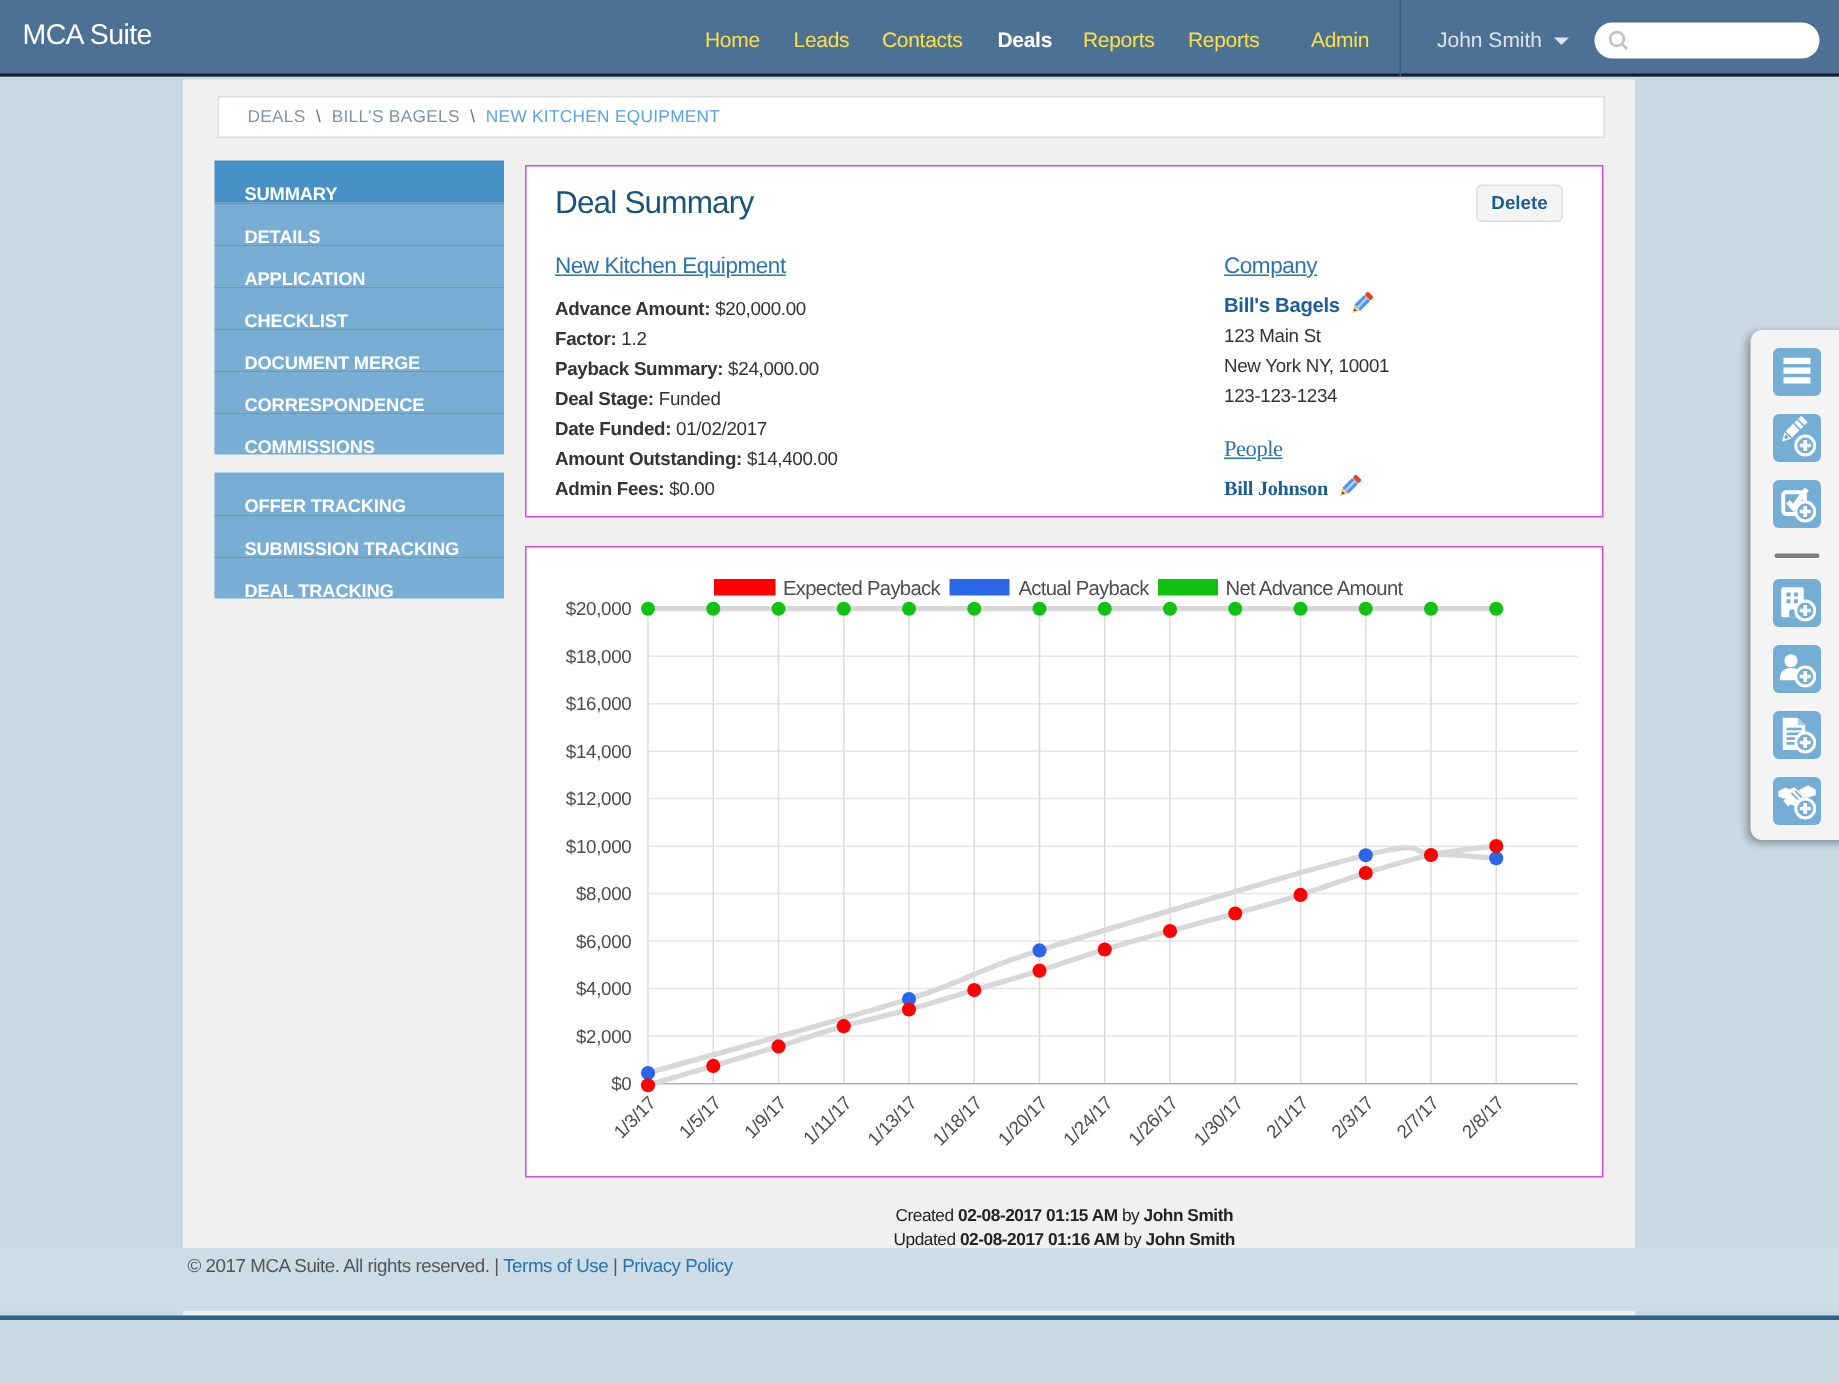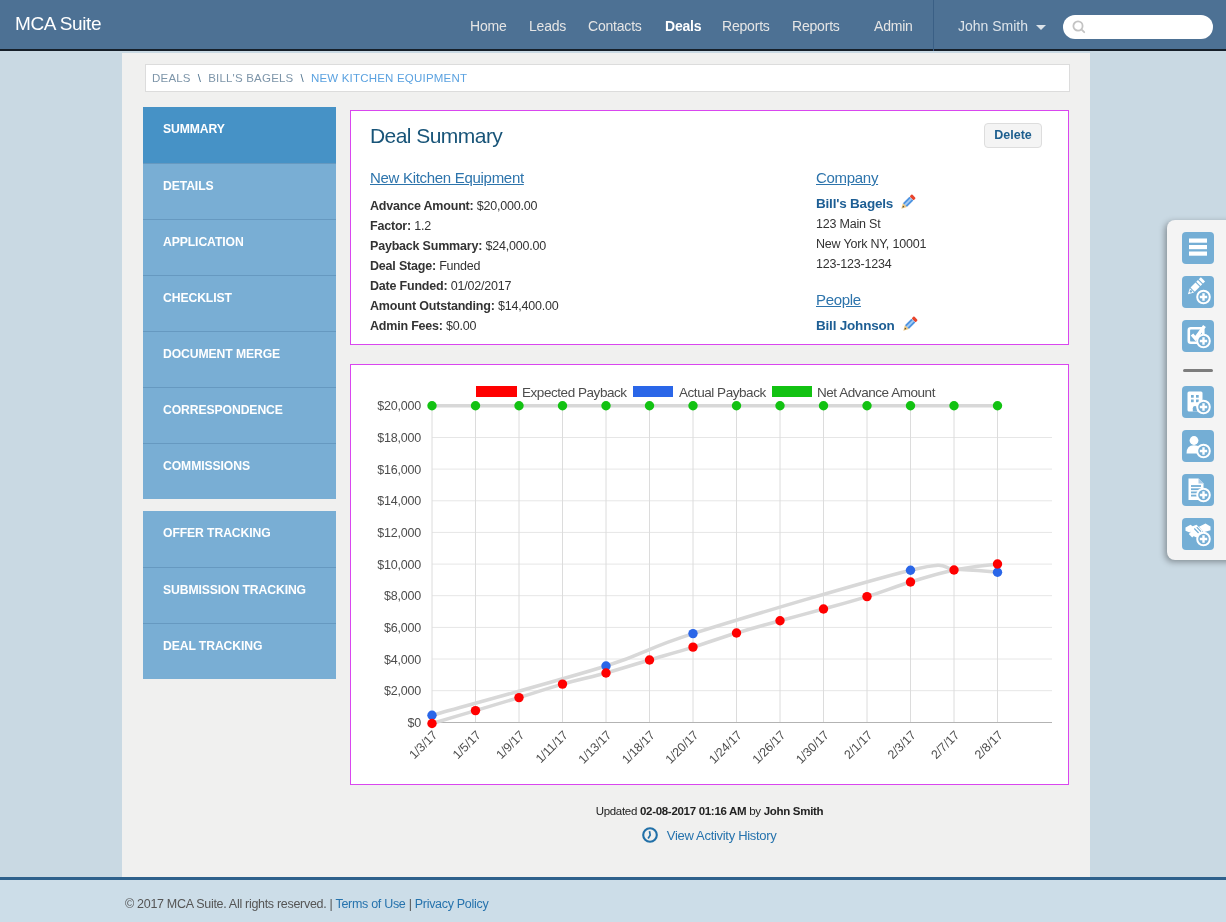--- a/index.html
+++ b/index.html
@@ -2,71 +2,71 @@
 <html><head>
 <meta charset="utf-8">
 <style>
 * { margin:0; padding:0; box-sizing:border-box; }
 html,body { width:1226px; height:922px; overflow:hidden; }
 body { font-family:"Liberation Sans", sans-serif; background:#c9d9e3; position:relative; }
 
 
 .nav { position:absolute; left:0; top:0; width:1226px; height:51px; background:#4d7194; border-bottom:2px solid #161f29; }
 .brand { position:absolute; left:15px; top:13px; font-size:19px; letter-spacing:-0.4px; color:#fff; }
-.navlinks a { position:absolute; top:18px; color:#e5e5e5; text-decoration:none; font-size:14px; letter-spacing:-0.2px; }
+.navlinks a { position:absolute; top:18px; color:#fde047; text-decoration:none; font-size:14px; letter-spacing:-0.2px; }
 .navlinks a.active { color:#fff; font-weight:bold; }
 .navdiv { position:absolute; left:933px; top:0; width:1px; height:51px; background:#3a5f85; }
 .user { position:absolute; left:958px; top:18px; font-size:14px; color:#dde4ea; }
 .caret { display:inline-block; width:0; height:0; border-left:5px solid transparent; border-right:5px solid transparent; border-top:5px solid #dde4ea; margin-left:8px; vertical-align:middle; }
 .search { position:absolute; left:1063px; top:15px; width:150px; height:24px; background:#fff; border-radius:12px; }
 .search svg { position:absolute; left:8px; top:4px; }
 
 
 .contentbg { position:absolute; left:122px; top:53px; width:968px; height:824px; background:#f0f0ef; }
 
 
-.crumb { position:absolute; left:145px; top:64px; width:925px; height:28px; background:#fff; border:1px solid #dcdcdc; font-size:11.5px; line-height:27px; padding-left:6px; color:#51748f; letter-spacing:.2px; }
+.crumb { position:absolute; left:145px; top:64px; width:925px; height:28px; background:#fff; border:1px solid #dcdcdc; font-size:11.5px; line-height:27px; padding-left:19px; color:#51748f; letter-spacing:.2px; }
 .crumb a { color:#7d95a9; text-decoration:none; }
 .crumb a.cur { color:#5ba2e0; }
 .crumb .sep { margin:0 7px; }
 
 
 .sidebar { position:absolute; left:143px; top:107px; width:193px; }
 .sgroup { margin-bottom:12px; }
-.sitem { height:56px; line-height:44px; background:#79aed4; color:#fff; font-size:12.2px; font-weight:bold; padding-left:20px; letter-spacing:-0.1px; border-top:1px solid #6699c0; }
+.sitem { height:28px; line-height:44px; background:#79aed4; color:#fff; font-size:12.2px; font-weight:bold; padding-left:20px; letter-spacing:-0.1px; border-top:1px solid #6699c0; }
 .sitem:first-child { border-top:none; }
 .sitem.active { background:#4692c6; }
 
 
 .card { position:absolute; left:350px; width:719px; background:#fff; border:1px solid #d946ef; }
 .card1 { top:110px; height:235px; }
 .card2 { top:364px; height:421px; }
 
 h1.title { position:absolute; left:19px; top:13px; font-size:21px; letter-spacing:-0.55px; font-weight:normal; color:#185478; }
 .delbtn { position:absolute; right:26px; top:12px; width:58px; height:25px; line-height:23px; text-align:center; font-size:12.5px; font-weight:bold; color:#1d5e8e; background:#f4f4f4; border:1px solid #ddd; border-radius:4px; }
 
 .leftcol { position:absolute; left:19px; top:58px; }
 .rightcol { position:absolute; left:465px; top:58px; }
 .seclink { font-size:15px; letter-spacing:-0.3px; color:#2d74ac; text-decoration:underline; }
 .fields { margin-top:9px; font-size:12.5px; letter-spacing:-0.2px; color:#333; line-height:20px; }
 .fields b { color:#333; }
 .cname { margin-top:7px; font-size:13.5px; letter-spacing:-0.2px; font-weight:bold; color:#1d5e94; }
 .addr { margin-top:3px; font-size:12.5px; letter-spacing:-0.2px; color:#333; line-height:20px; }
-.people { margin-top:17px; }
+.people { margin-top:17px;font-family:Liberation Serif, serif; }
 .pencil { display:inline-block; vertical-align:-3px; margin-left:6px; }
 
 
 .meta { position:absolute; left:350px; top:805px; width:719px; text-align:center; font-size:11.5px; letter-spacing:-0.3px; color:#222; }
 .meta .row { margin-bottom:4px; }
 .vah { margin-top:10px; font-size:13px; letter-spacing:-0.3px; color:#2673ad; }
 .vah svg { vertical-align:-3px; margin-right:5px; }
 
 
 .footline { position:absolute; left:0; top:877px; width:1226px; height:3px; background:#2e618c; }
-.footer { position:absolute; left:0; top:880px; width:1226px; height:42px; background:#ccdde8; font-size:12.5px; letter-spacing:-0.3px; color:#555; line-height:normal; padding:17px 0 0 125px; }
+.footer { position:absolute; left:0; top:832px; width:1226px; height:42px; background:#ccdde8; font-size:12.5px; letter-spacing:-0.3px; color:#555; line-height:normal; padding:5px 0 0 125px; }
 .footer a { color:#2673ad; text-decoration:none; }
 
 
 .toolbar { position:absolute; left:1167px; top:220px; width:70px; height:340px; background:#f4f4f4; border-radius:8px 0 0 8px; box-shadow:-2px 2px 6px rgba(0,0,0,.35); padding:12px 0 0 15px; }
 .tbtn { width:32px; height:32px; background:#74aed5; border-radius:4px; margin-bottom:12px; position:relative; }
 .tdiv { width:30px; height:3px; background:#7d7d7d; border-radius:2px; margin:17px 0 14px 1px; }
 </style>
 </head>
 <body>
 
@@ -268,20 +268,21 @@
         <circle cx="472.5" cy="244" r="4.7"></circle>
         <circle cx="516" cy="231.6" r="4.7"></circle>
         <circle cx="559.5" cy="217" r="4.7"></circle>
         <circle cx="603" cy="205" r="4.7"></circle>
         <circle cx="646.5" cy="199" r="4.7"></circle>
   </g>
 </svg>
 </div>
 
 <div class="meta">
+  <div class="row">Created <b>02-08-2017 01:15 AM</b> by <b>John Smith</b></div>
   <div class="row">Updated <b>02-08-2017 01:16 AM</b> by <b>John Smith</b></div>
   <div class="vah"><svg width="16" height="16" viewBox="0 0 16 16">
         <circle cx="8" cy="8" r="6.8" fill="none" stroke="#2170a8" stroke-width="2.1"></circle>
         <path d="M7.5 4.2 L8.2 8.1 L6.1 11.5" fill="none" stroke="#2170a8" stroke-width="1.7" stroke-linejoin="round"></path>
       </svg> View Activity History</div>
 </div>
 
 <div class="footline"></div>
 <div class="footer">© 2017 MCA Suite. All rights reserved. | <a>Terms of Use</a> | <a>Privacy Policy</a></div>
 

